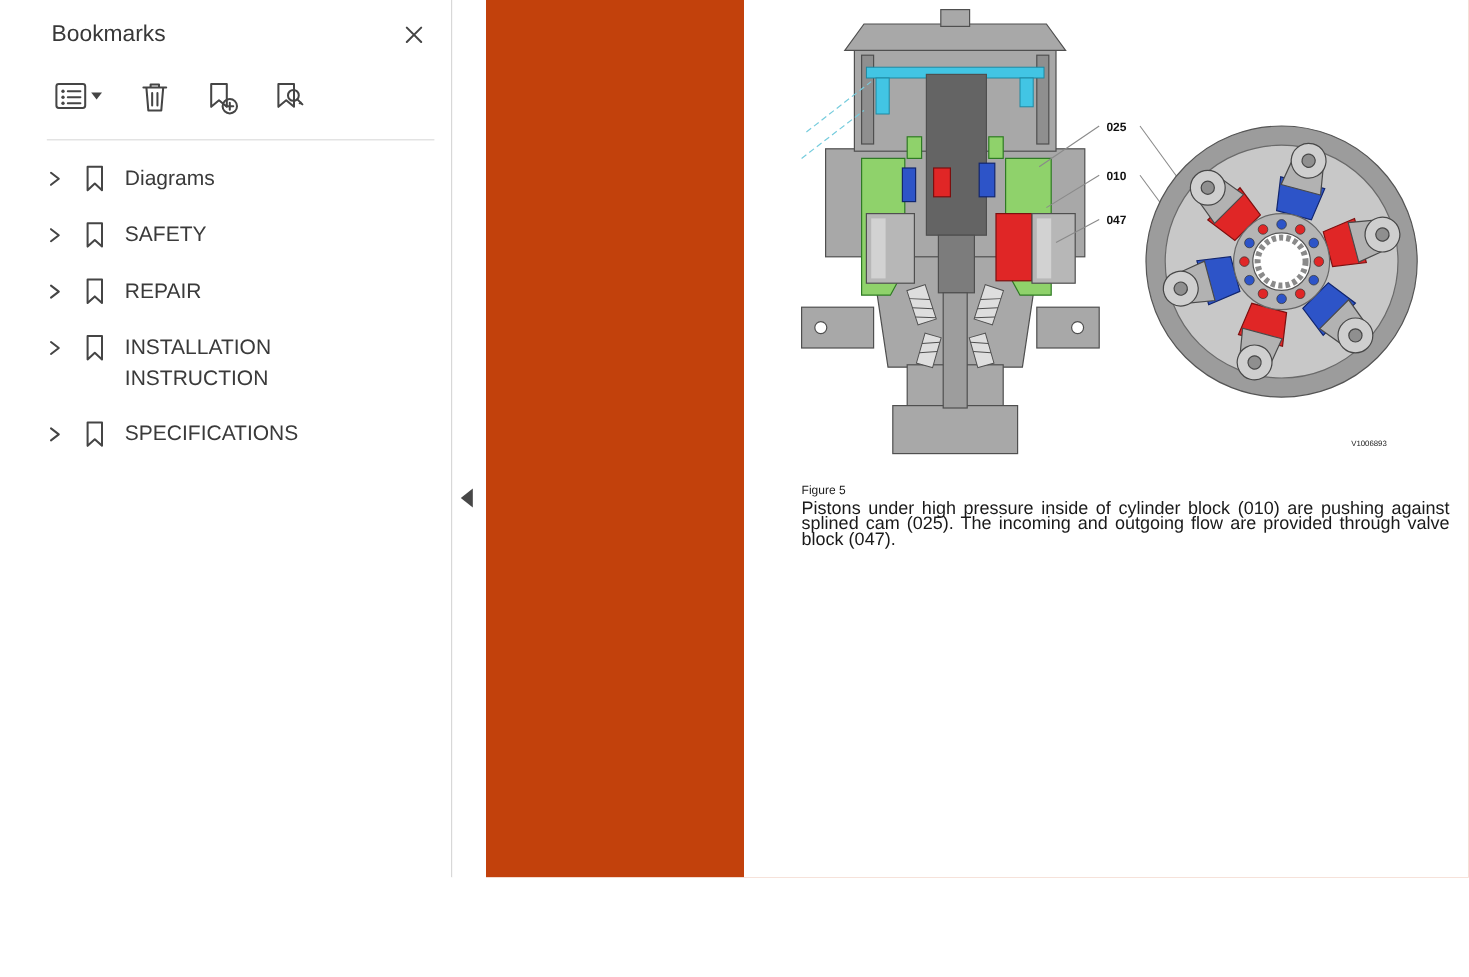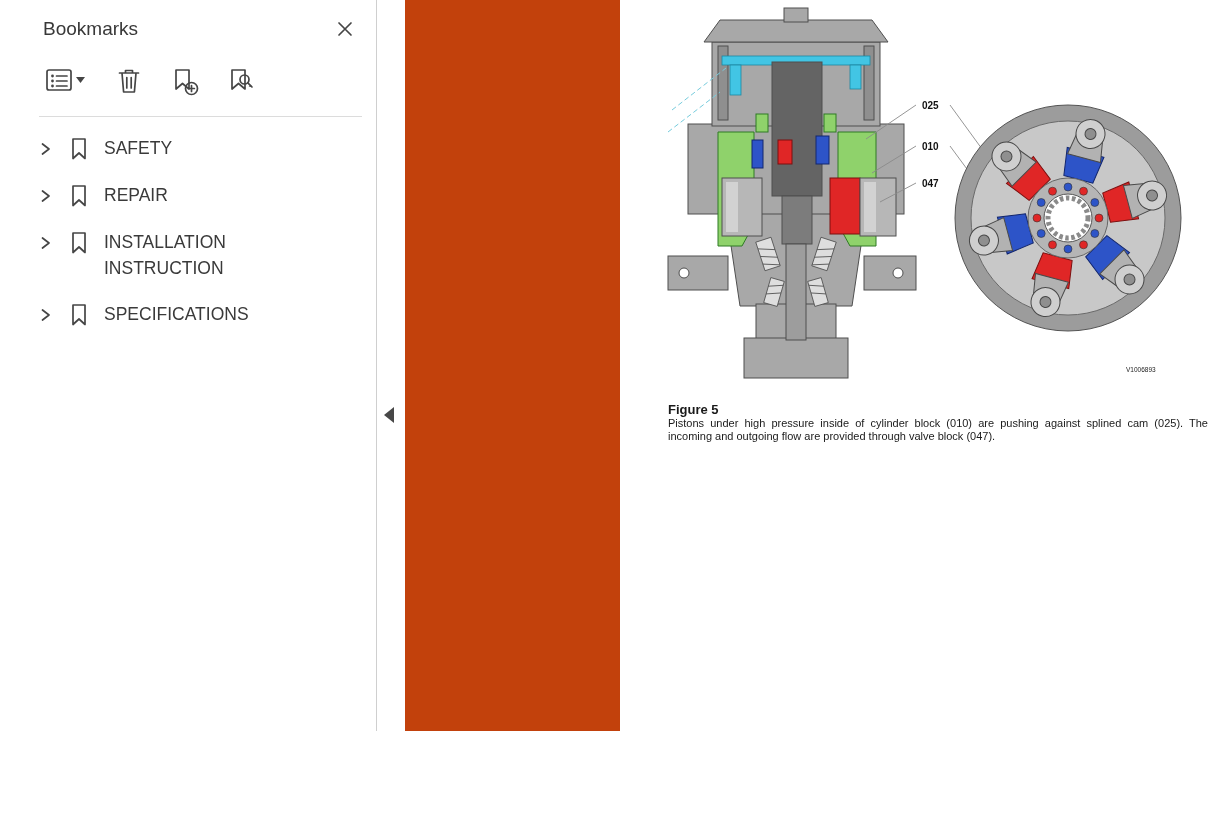--- a/index.html
+++ b/index.html
@@ -29,23 +29,23 @@
     border-top: 8px solid transparent; border-bottom: 8px solid transparent; border-right: 10px solid #474747; cursor: pointer; }
 
   
   .content { flex: 1 1 auto; background: #c2410c; position: relative; overflow: hidden; }
   .pdf-page { position: absolute; left: 215px; top: 0; width: 700px; height: 814px; background: #ffffff; }
 
   .figure-wrap { position: absolute; left: 40px; top: 6px; width: 560px; height: 398px; }
   .figure-svg { width: 560px; height: 398px; display: block; }
 
   .caption { position: absolute; left: 48px; top: 403px; width: 540px; color: #1a1a1a; }
-  .cap-label { font-size: 13px; font-weight: bold; line-height: 13px; }
+  .cap-label { font-size: 10px; font-weight: normal; line-height: 13px; }
   .cap-title { font-size: 9px; line-height: 13px; }
-  .cap-body  { font-size: 11px; line-height: 13px; text-align: justify; margin-top: 1px; }
+  .cap-body  { font-size: 15px; line-height: 13px; text-align: justify; margin-top: 1px; }
 
   svg .ic { stroke: #454545; stroke-width: 1.7; fill: none; stroke-linecap: round; stroke-linejoin: round; }
 </style>
 </head>
 <body>
 
 <div class="app">
 
   <aside class="sidebar">
     <div class="sidebar-header">
@@ -84,20 +84,29 @@
         <svg width="30" height="30" viewBox="0 0 30 30">
           <path class="ic" d="M7 4 H20 V23 L13.5 17.5 L7 23 Z"></path>
           <circle class="ic" cx="19.5" cy="13.5" r="4.5" fill="#fff"></circle>
           <path class="ic" d="M22.8 16.8 L27 21" stroke-width="2"></path>
           <polygon points="27,21 23.6,20.6 25.8,18.4" fill="#454545"></polygon>
         </svg>
       </span>
     </div>
 
     <ul class="bm-list">
+      <li class="bm-item">
+        <svg class="bm-chevron" width="13" height="18" viewBox="0 0 13 18">
+            <polyline class="ic" points="3.5,4 10,9 3.5,14" stroke-width="1.6"></polyline>
+          </svg>
+        <svg class="bm-flag" width="22" height="26" viewBox="0 0 22 26">
+            <path class="ic" d="M5 3 H17 V22.5 L11 17 L5 22.5 Z" stroke-width="1.6"></path>
+          </svg>
+        <span class="bm-label">Diagrams</span>
+      </li>
       <li class="bm-item">
         <svg class="bm-chevron" width="13" height="18" viewBox="0 0 13 18">
             <polyline class="ic" points="3.5,4 10,9 3.5,14" stroke-width="1.6"></polyline>
           </svg>
         <svg class="bm-flag" width="22" height="26" viewBox="0 0 22 26">
             <path class="ic" d="M5 3 H17 V22.5 L11 17 L5 22.5 Z" stroke-width="1.6"></path>
           </svg>
         <span class="bm-label">SAFETY</span>
       </li>
       <li class="bm-item">

